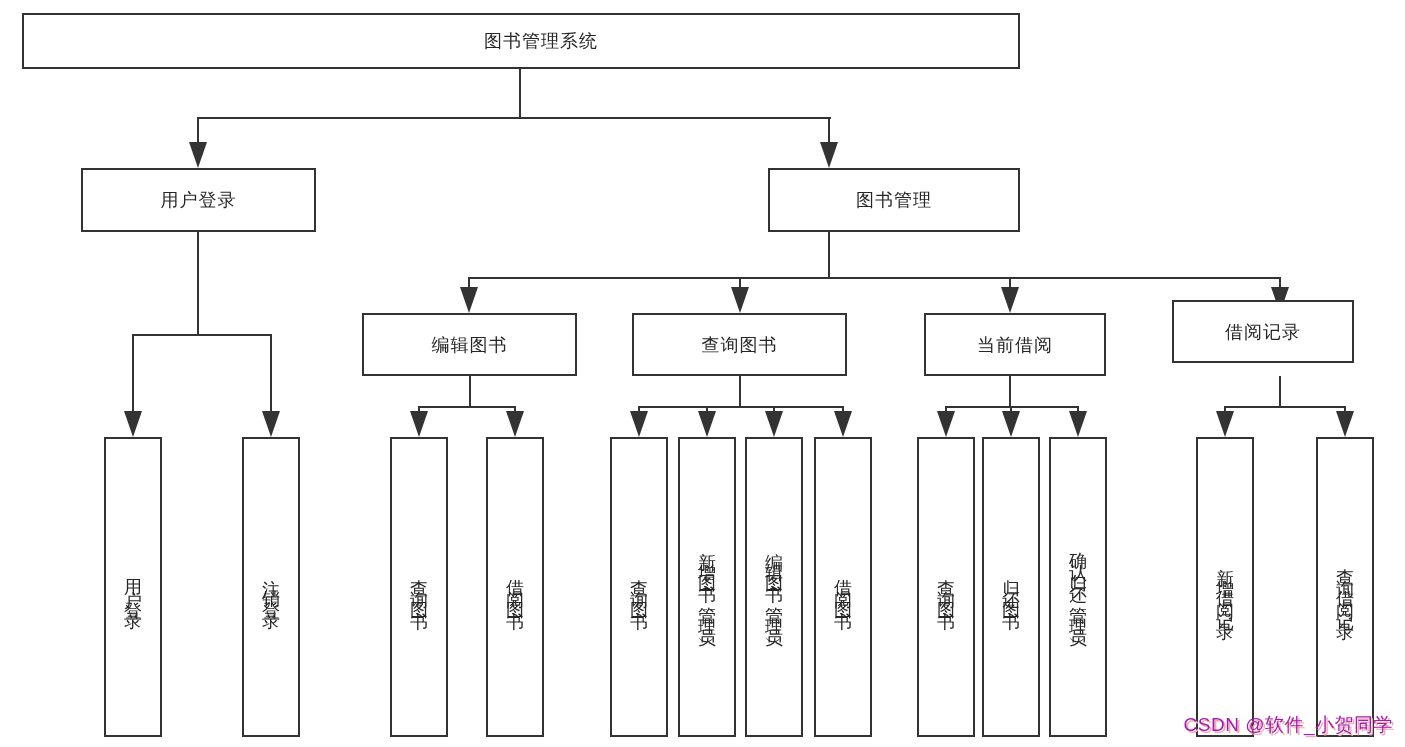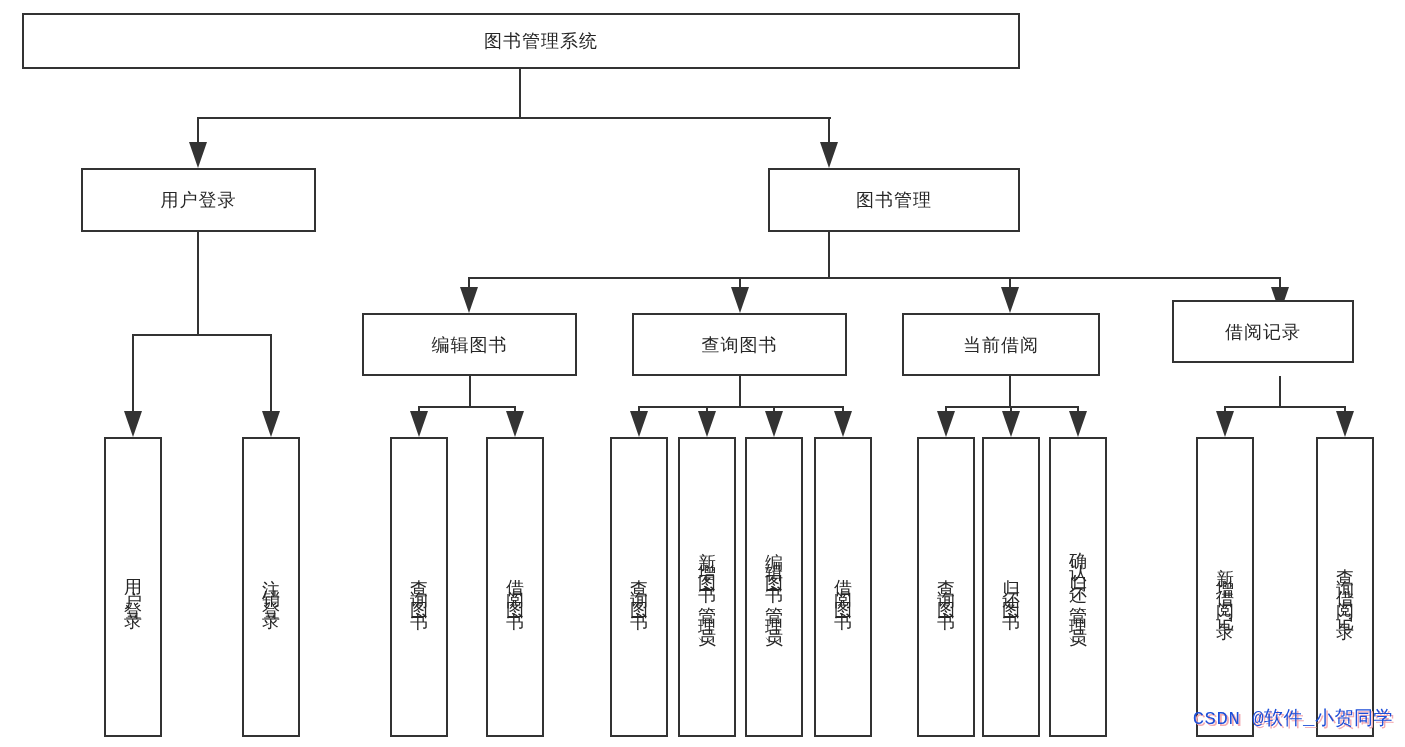--- a/index.html
+++ b/index.html
@@ -36,27 +36,26 @@
   .arrow {
     position: absolute;
     width: 0; height: 0;
     border-left: 9px solid transparent;
     border-right: 9px solid transparent;
     border-top: 26px solid #333333;
   }
   .watermark {
     position: absolute;
     right: 12px;
-    bottom: 16px;
+    bottom: 9px;
     font-size: 19px;
-    color: #1d4ed8;
+    color: #a21caf;
     text-shadow: 2px 2px 0 #f2aab2;
     letter-spacing: 0.5px;
     white-space: nowrap;
-    font-family: Liberation Mono, monospace;
   }
 </style>
 </head>
 <body>
 
 <div id="canvas">
 
   <div class="box" style="left:22px; top:13px; width:998px; height:56px;padding-left:40px;">图书管理系统</div>
 
   <div class="vline" style="left:519px; top:67px; height:52px;"></div>
@@ -82,21 +81,21 @@
   <div class="arrow" style="left:460px; top:287px;"></div>
   <div class="vline" style="left:739px; top:278px; height:12px;"></div>
   <div class="arrow" style="left:731px; top:287px;"></div>
   <div class="vline" style="left:1009px; top:278px; height:12px;"></div>
   <div class="arrow" style="left:1001px; top:287px;"></div>
   <div class="vline" style="left:1279px; top:278px; height:12px;"></div>
   <div class="arrow" style="left:1271px; top:287px;"></div>
 
   <div class="box" style="left:362px; top:313px; width:215px; height:63px;">编辑图书</div>
   <div class="box" style="left:632px; top:313px; width:215px; height:63px;">查询图书</div>
-  <div class="box" style="left:902px; top:313px; width:198px; height:63px;">当前借阅</div>
+  <div class="box" style="left:924px; top:313px; width:182px; height:63px;">当前借阅</div>
   <div class="box" style="left:1172px; top:300px; width:182px; height:63px;">借阅记录</div>
 
   <div class="vline" style="left:469px; top:376px; height:32px;"></div>
   <div class="hline" style="left:418px; top:406px; width:98px;"></div>
   <div class="vline" style="left:418px; top:407px; height:6px;"></div>
   <div class="arrow" style="left:410px; top:411px;"></div>
   <div class="vline" style="left:514px; top:407px; height:6px;"></div>
   <div class="arrow" style="left:506px; top:411px;"></div>
 
   <div class="vline" style="left:739px; top:376px; height:32px;"></div>

